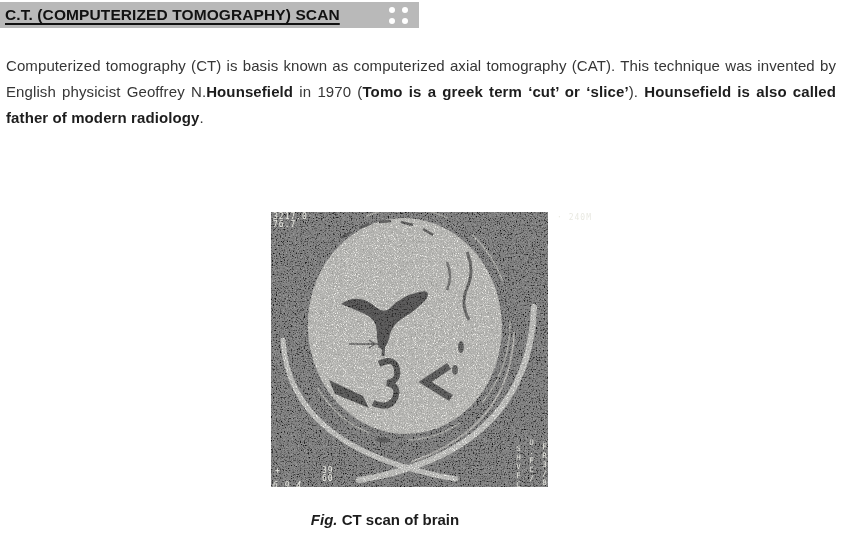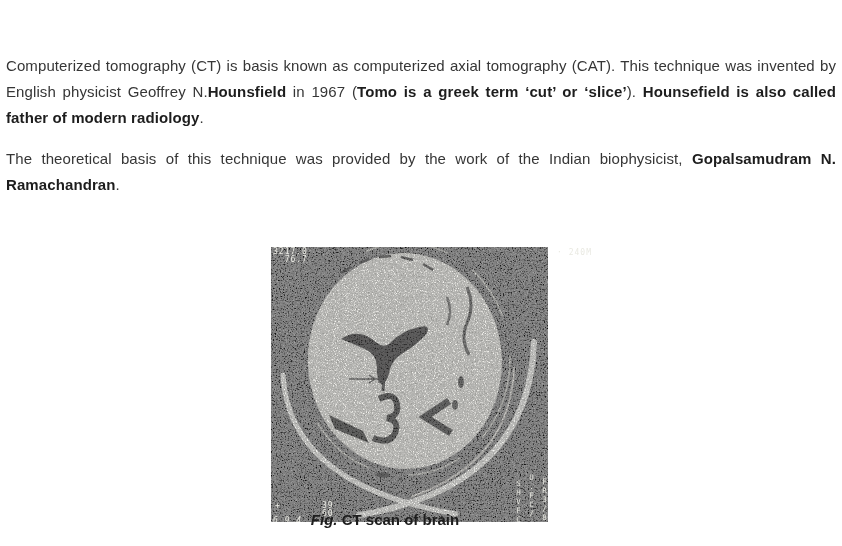--- a/index.html
+++ b/index.html
@@ -19,21 +19,21 @@
 
   
   .para{position:absolute;left:6px;width:830px;font-size:15px;line-height:26px;
         text-align:justify;color:#363636;letter-spacing:0.1px;}
   .para b{color:#1d1d1d;}
   #p1{top:38px;}
   #p2{top:131px;}
   #p3{top:195px;text-align:left;}
 
   
-  .figure{position:absolute;left:271px;top:247px;width:322px;height:275px;overflow:hidden;text-align:right;}
+  .figure{position:absolute;left:271px;top:212px;width:322px;height:275px;overflow:hidden;}
   .figure svg{position:absolute;left:0;top:0;}
   .scan-lbl{position:absolute;font-family:"DejaVu Sans Mono","Liberation Mono",monospace;
             font-size:8px;line-height:8px;color:#e9e9e2;letter-spacing:1px;white-space:pre;}
   .scan-lbl.vert{writing-mode:vertical-rl;text-orientation:upright;letter-spacing:0;line-height:8px;
                  font-size:7.5px;}
   #lbl-tl{left:2px;top:1px;}
   #lbl-tr{right:1px;top:2px;margin-left:9px;}
   #lbl-bl-marker{left:4px;bottom:12px;}
   #lbl-bl{left:26px;bottom:4px;margin-left:25px;}
   #lbl-bl2{left:2px;bottom:-3px;font-style:italic;}
@@ -44,23 +44,31 @@
   
   .caption{position:absolute;left:250px;top:508px;width:270px;text-align:center;
            font-size:15px;line-height:24px;color:#1d1d1d;}
   .caption span,.caption b{font-weight:bold;}
 </style>
 </head>
 <body>
 
 <div class="page">
 
+  <div class="header-bar">
+    <span class="header-title">C.T. (COMPUTERIZED TOMOGRAPHY) SCAN</span>
+    <span class="dots-handle">
+      <i></i>
+        <i></i>
+      <i></i>
+        <i></i>
+    </span>
+  </div>
 
-  <p class="para" id="p1"><span>Computerized tomography (CT) is basis known as computerized axial tomography (CAT). This technique was invented by English physicist Geoffrey N.</span><b>Hounsfield</b><span> in 1967 (</span><b>Tomo is a greek term ‘cut’ or ‘slice’</b><span>). </span><b>Hounsefield is also called father of modern radiology</b><span>.</span></p>
-  <p class="para" id="p2"><span>The theoretical basis of this technique was provided by the work of the Indian biophysicist, </span><b>Gopalsamudram N.  Ramachandran</b><span>.</span></p>
+  <p class="para" id="p1"><span>Computerized tomography (CT) is basis known as computerized axial tomography (CAT). This technique was invented by English physicist Geoffrey N.</span><b>Hounsefield</b><span> in 1970 (</span><b>Tomo is a greek term ‘cut’ or ‘slice’</b><span>). </span><b>Hounsefield is also called father of modern radiology</b><span>.</span></p>
 
   <div class="figure">
     <svg width="277" height="275" viewBox="0 0 277 275">
       <defs>
         <filter id="nw" x="0" y="0" width="100%" height="100%">
           <feTurbulence type="fractalNoise" baseFrequency="0.75" numOctaves="2" seed="3"></feTurbulence>
           <feColorMatrix type="matrix" values="0 0 0 0 1  0 0 0 0 1  0 0 0 0 1  1.4 1.4 1.4 -2.1 0"></feColorMatrix>
         </filter>
         <filter id="nb" x="0" y="0" width="100%" height="100%">
           <feTurbulence type="fractalNoise" baseFrequency="0.9" numOctaves="2" seed="8"></feTurbulence>

